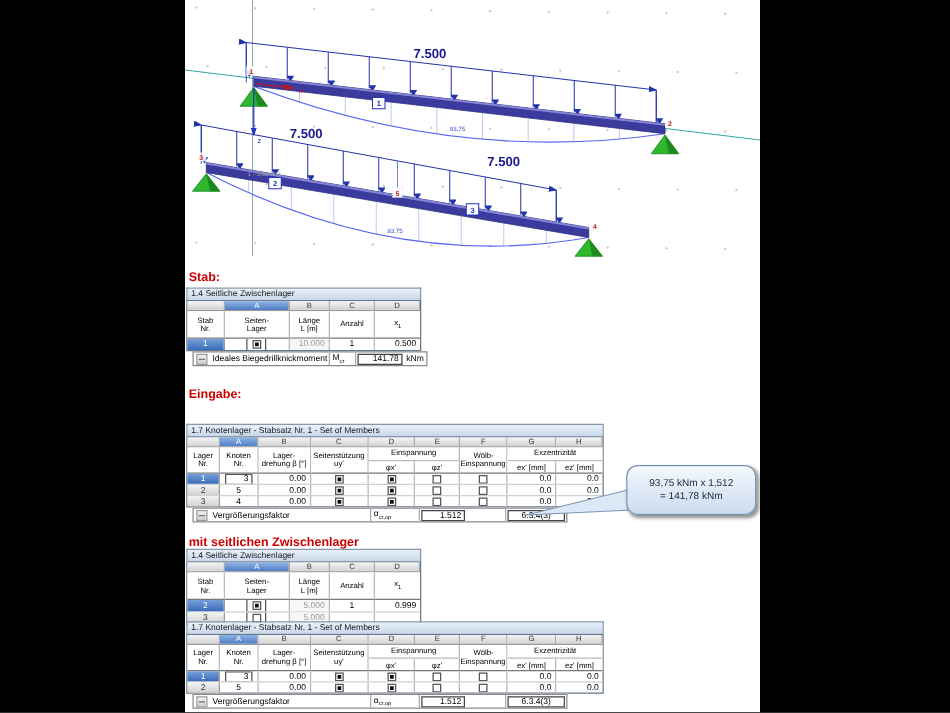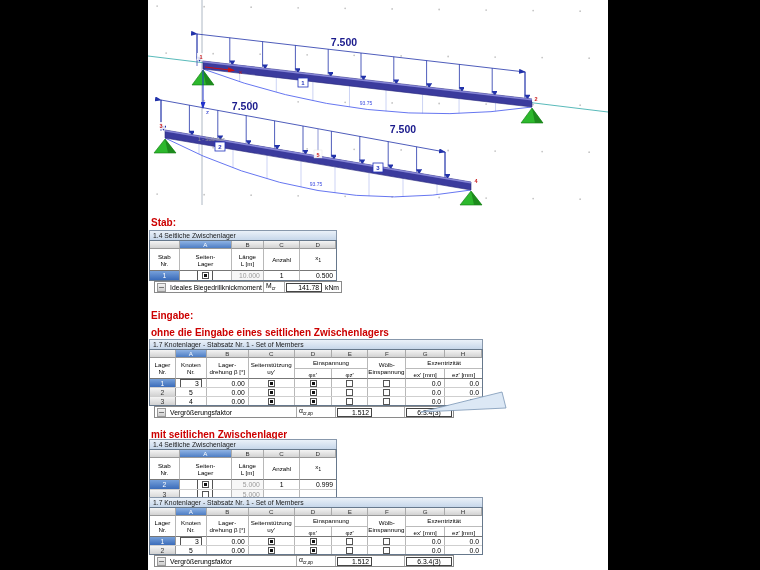--- a/index.html
+++ b/index.html
@@ -323,21 +323,20 @@
     <span class="sicon"></span>
     <div class="seg" style="width:95px;border-right:none;">Ideales Biegedrillknickmoment</div>
     <div class="seg" style="width:22px;border-left:1px solid #aaa;">
       <span><span>M</span><sub>cr</sub></span>
     </div>
     <div class="vbox" style="width:36px;">141.78</div>
     <div class="seg" style="border:none;">kNm</div>
   </div>
 
   <div class="redhead" style="left:3px;top:310px;">Eingabe:</div>
-  <div class="redhead" style="left:3px;top:327px;">ohne die Eingabe eines seitlichen Zwischenlagers</div>
 
   <div class="tbl" style="left:1px;top:339px;width:334px;">
     <div class="tbar">1.7 Knotenlager - Stabsatz Nr. 1 - Set of Members</div>
     <div class="grid">
       <div class="r lrow">
         <div class="c" style="width:26px"></div>
         <div class="c sel" style="width:31px">A</div>
         <div class="c" style="width:42px">B</div>
         <div class="c" style="width:46px">C</div>
         <div class="c" style="width:38px">D</div>
@@ -452,20 +451,24 @@
       <span><span>α</span><sub>cr,op</sub></span>
     </div>
     <div class="vbox" style="width:35px;">1.512</div>
     <div class="seg" style="width:32px;"></div>
     <div class="vbox" style="width:46px;justify-content:center;">6.3.4(3)</div>
   </div>
 
   <svg id="tail" width="90" height="30">
     <polygon points="3,24 84,4 88,20" fill="#dce8f5" stroke="#7a95b5" stroke-width="0.8"></polygon>
   </svg>
+  <div id="callout">
+    <div>93,75 kNm  x 1,512</div>
+    <div>= 141,78 kNm</div>
+  </div>
 
   <div class="redhead" style="left:3px;top:429px;">mit seitlichen Zwischenlager</div>
 
   <div class="tbl" style="left:1px;top:439px;width:188px;">
     <div class="tbar">1.4 Seitliche Zwischenlager</div>
     <div class="grid">
       <div class="r lrow">
         <div class="c" style="width:30px"></div>
         <div class="c sel" style="width:53px">A</div>
         <div class="c" style="width:32px">B</div>

